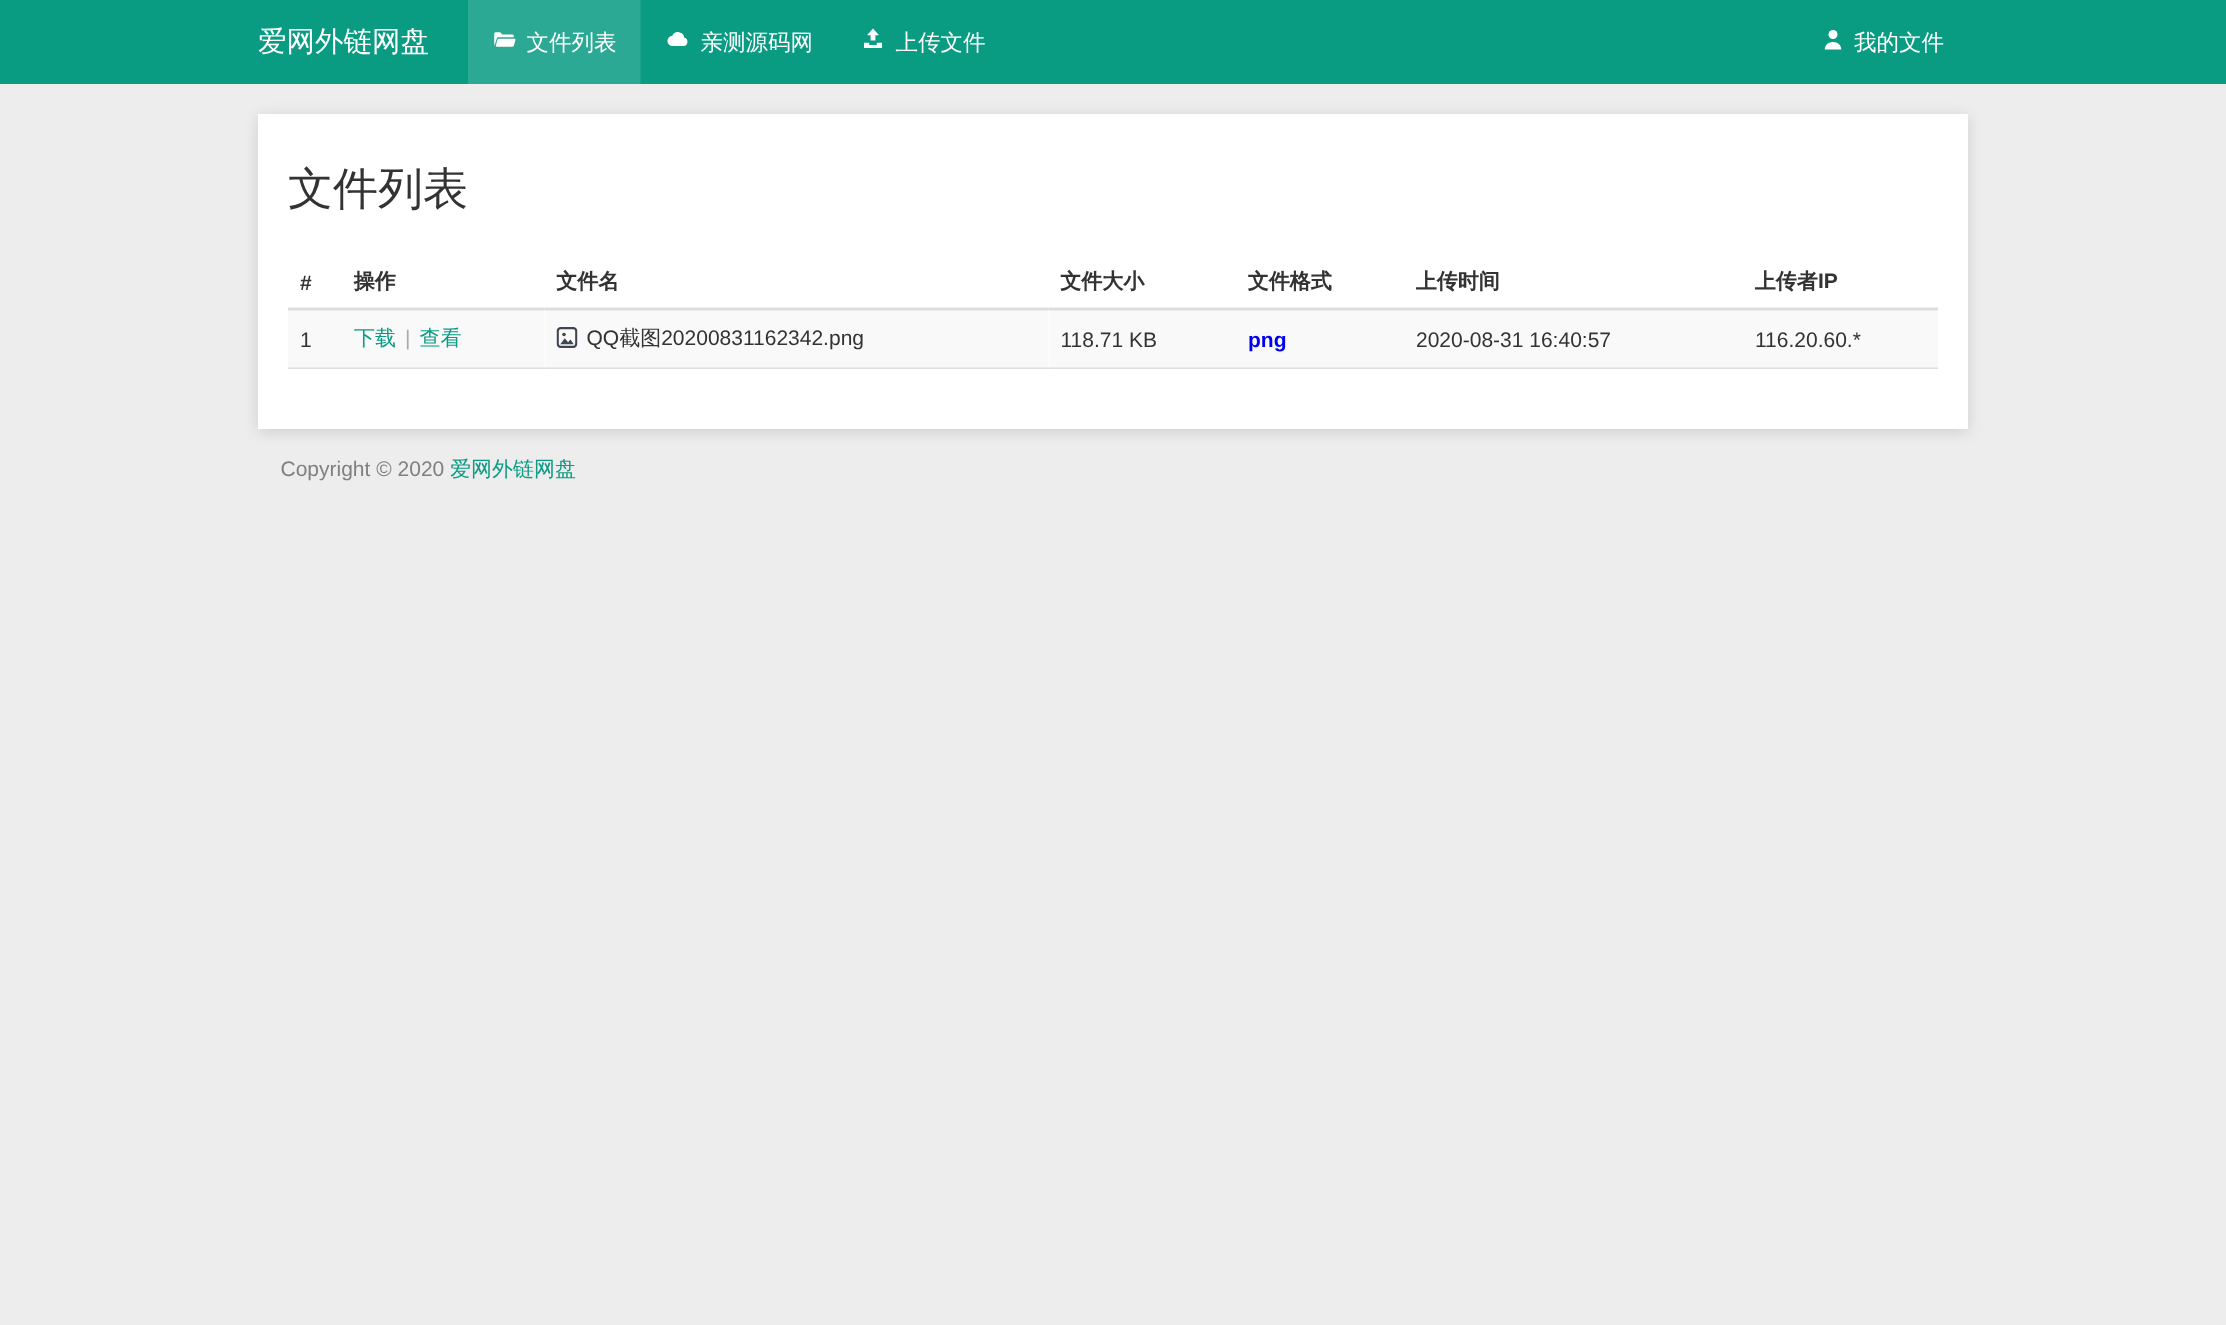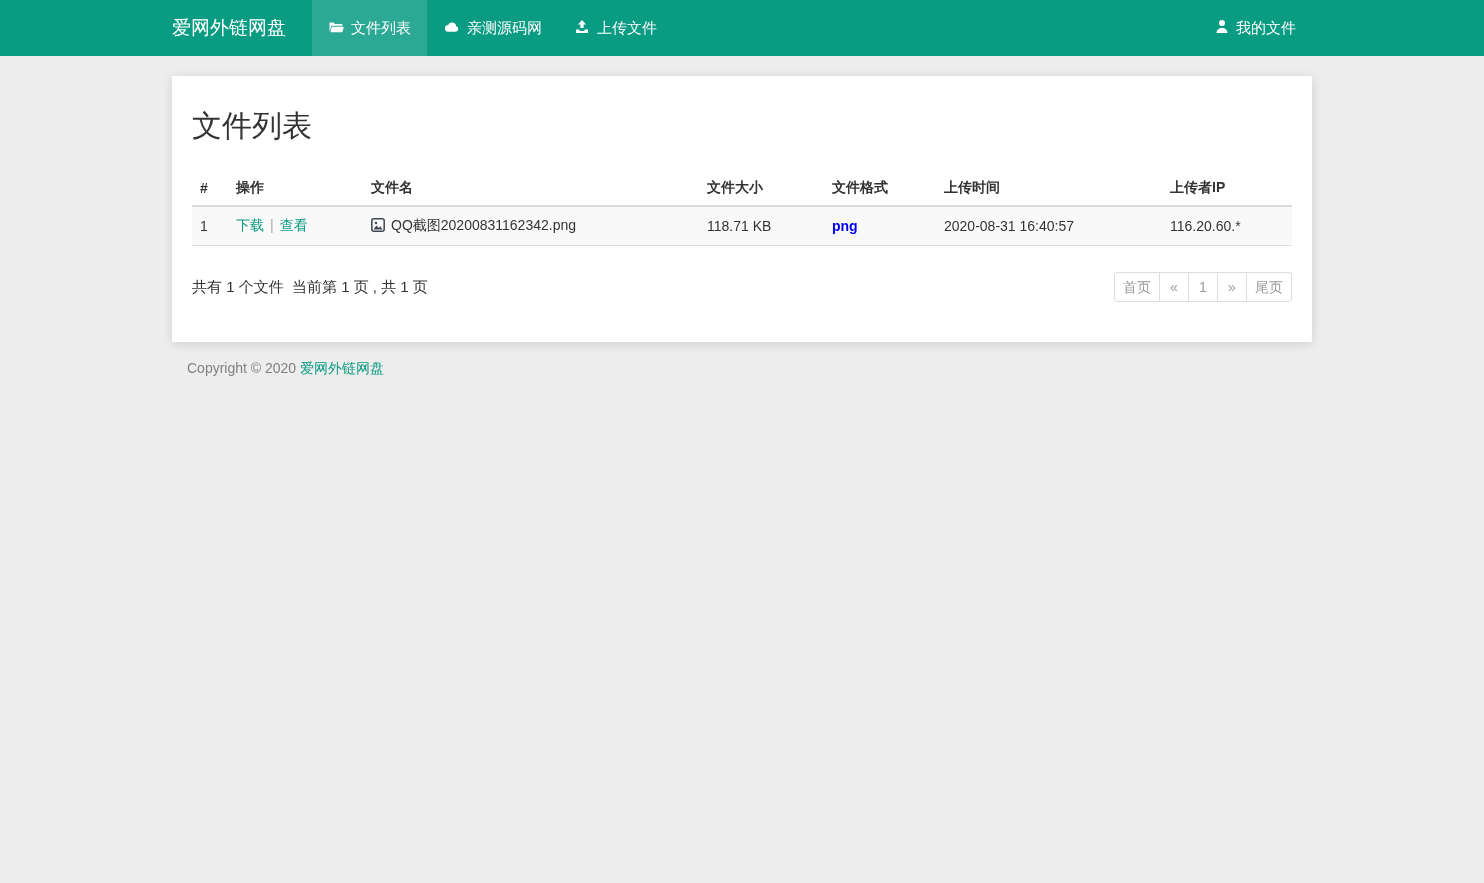--- a/index.html
+++ b/index.html
@@ -181,28 +181,18 @@
           <td>118.71 KB</td>
           <td>
             <a class="format-link">png</a>
           </td>
           <td>2020-08-31 16:40:57</td>
           <td>116.20.60.*</td>
         </tr>
       </tbody>
     </table>
 
-    <div class="list-footer">
-      <div class="summary">共有 1 个文件  当前第 1 页 , 共 1 页</div>
-      <div class="pagination">
-        <div class="page-btn wide">首页</div>
-        <div class="page-btn narrow">«</div>
-        <div class="page-btn narrow">1</div>
-        <div class="page-btn narrow">»</div>
-        <div class="page-btn wide">尾页</div>
-      </div>
-    </div>
   </div>
 </div>
 
 <div class="site-footer">
   <span>Copyright © 2020 </span><a>爱网外链网盘</a>
 </div>
 
 </body></html>

